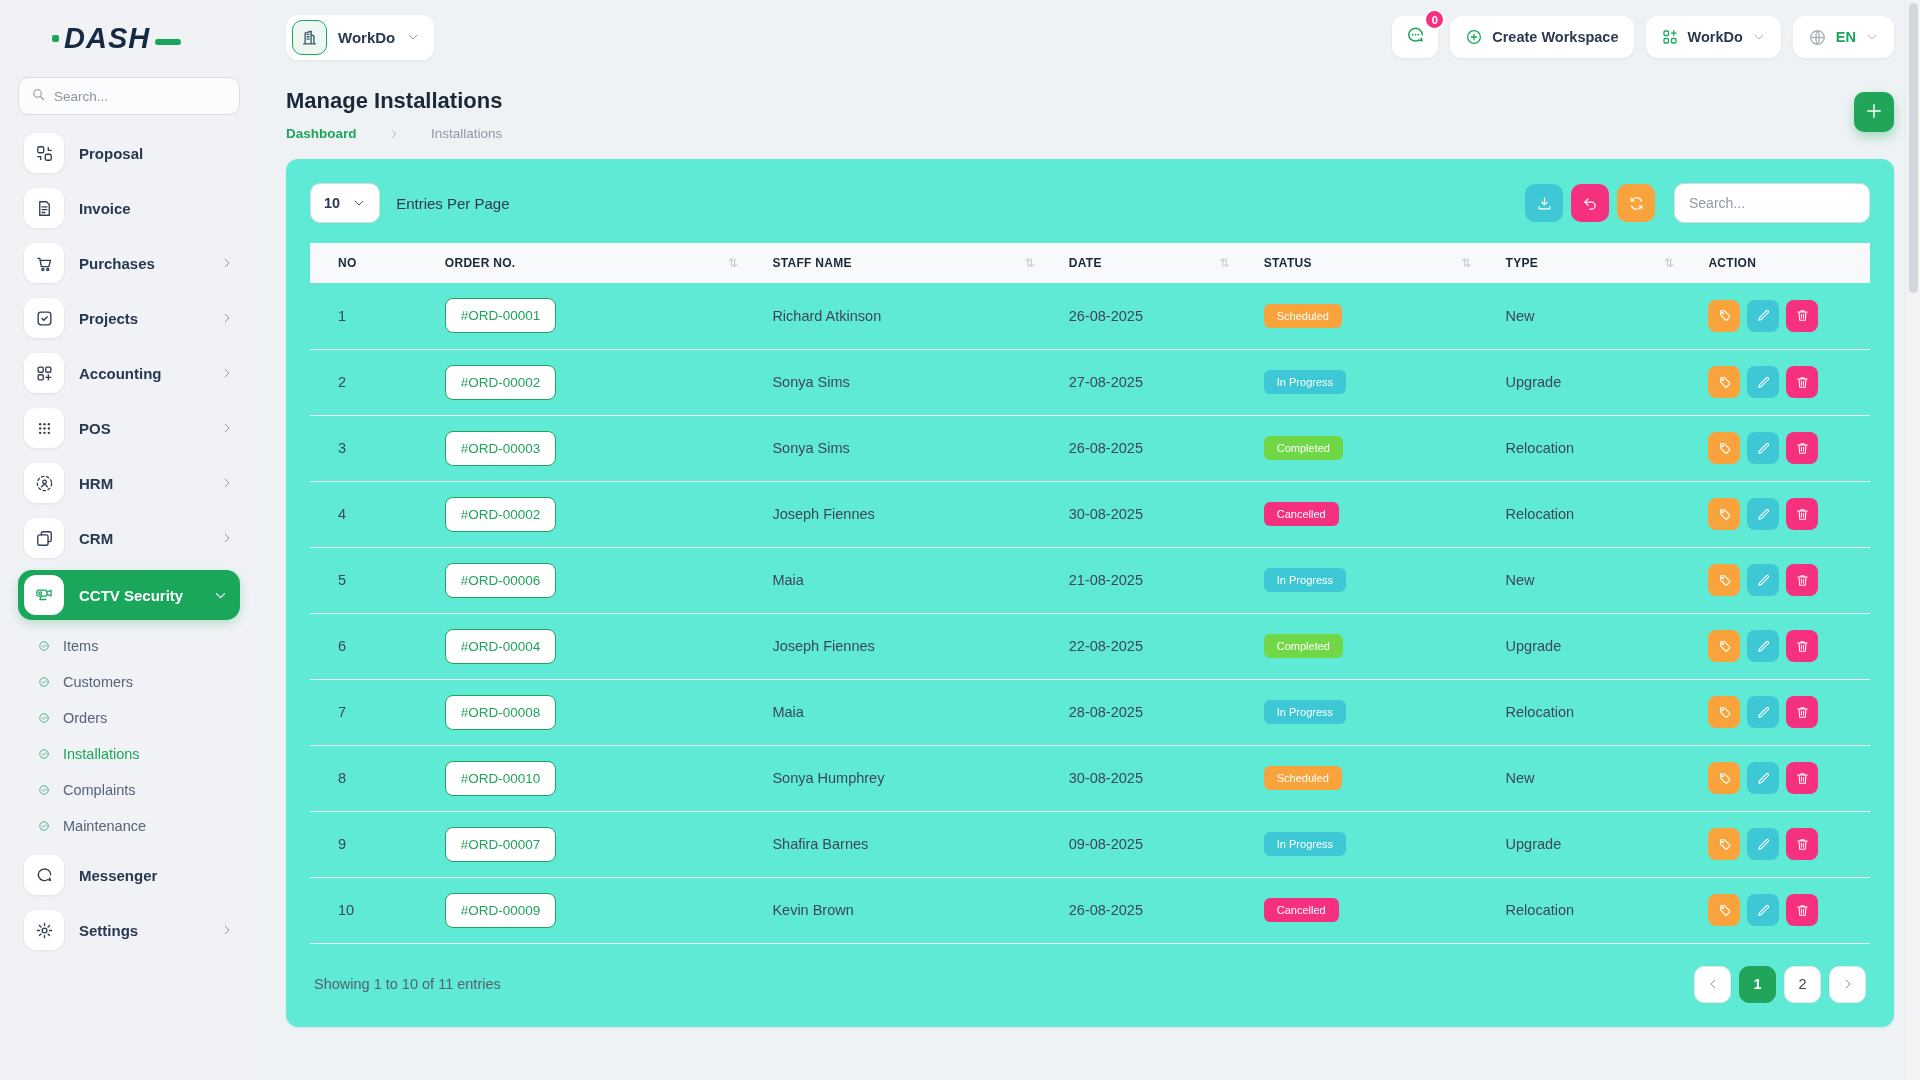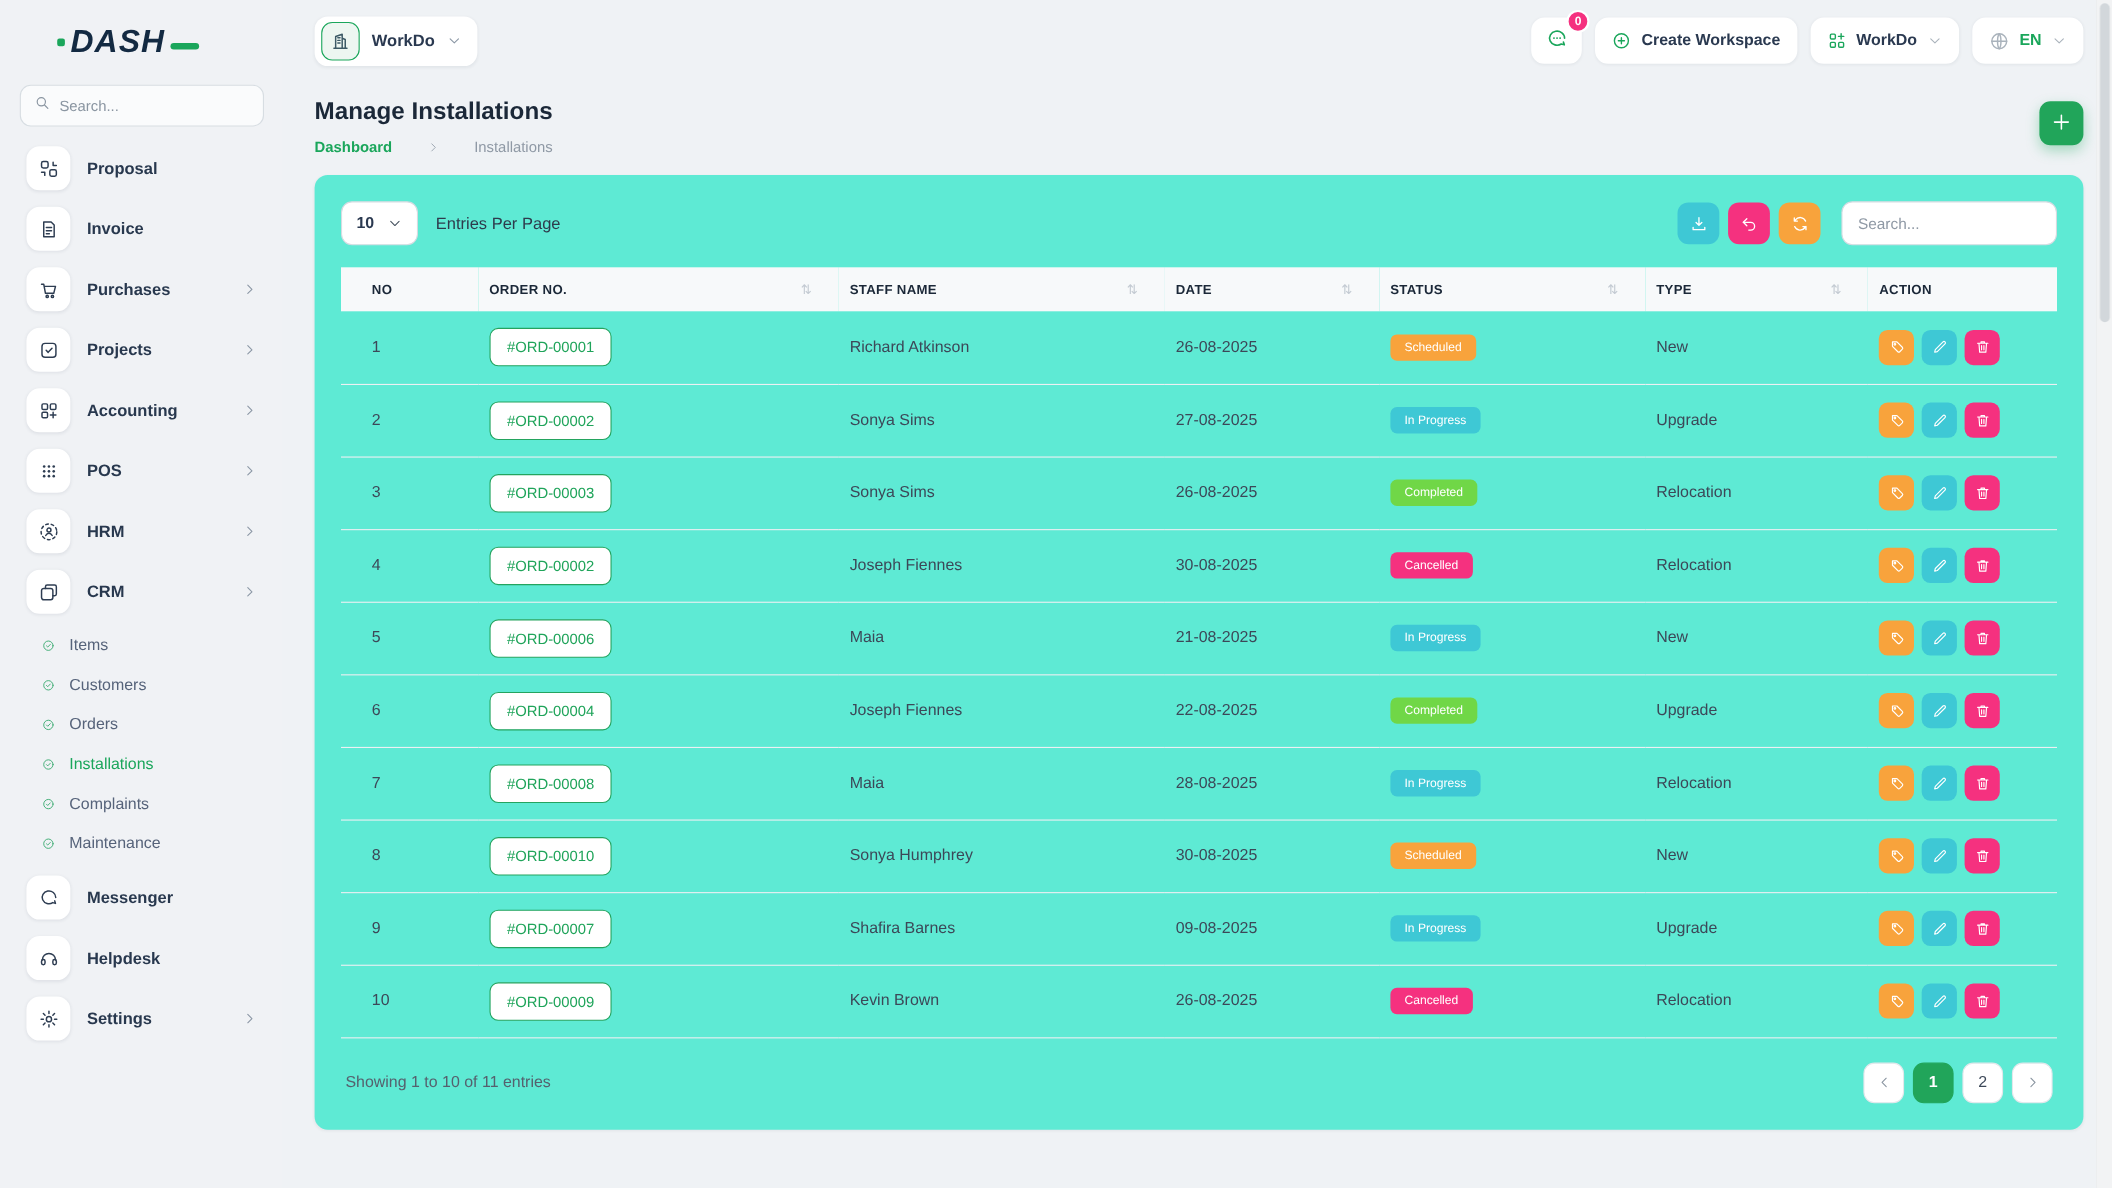--- a/index.html
+++ b/index.html
@@ -253,20 +253,35 @@
           </span>
           <span class="nav-label">CRM</span>
           <span class="nav-chev">
             <svg width="14" height="14" viewBox="0 0 24 24" fill="none" stroke="currentColor" stroke-width="1.7" stroke-linecap="round" stroke-linejoin="round">
               <path d="M9 5.5l6.5 6.5L9 18.5"></path>
             </svg>
           </span>
         </div>
       </nav>
 
+    <div class="nav-group">
+      <span class="icon-tile group-tile">
+          <svg width="18" height="18" viewBox="0 0 24 24" fill="none" stroke="currentColor" stroke-width="1.7" stroke-linecap="round" stroke-linejoin="round">
+            <rect x="2.5" y="5.5" width="13.5" height="8" rx="2.5"></rect>
+            <circle cx="7" cy="9.5" r="1.8"></circle>
+            <path d="M16 8l5.5-2.2v7.4L16 11M8 13.5L6.5 18h8"></path>
+          </svg>
+        </span>
+      <span class="group-label">CCTV Security</span>
+      <span class="group-chevron">
+          <svg width="15" height="15" viewBox="0 0 24 24" fill="none" stroke="currentColor" stroke-width="1.7" stroke-linecap="round" stroke-linejoin="round">
+            <path d="M5.5 9l6.5 6.5L18.5 9"></path>
+          </svg>
+        </span>
+    </div>
 
     <div id="nav-sub">
         <div class="sub-item">
           <span class="sub-bullet">
             <svg width="12" height="12" viewBox="0 0 24 24" fill="none" stroke="currentColor" stroke-width="1.7" stroke-linecap="round" stroke-linejoin="round">
               <circle cx="12" cy="12" r="8.5"></circle>
               <path d="M8.5 12.2l2.3 2.3 4.7-4.8"></path>
             </svg>
           </span>
           <span class="sub-label">Items</span>
@@ -318,30 +333,20 @@
         </div>
       </div>
     <div id="nav-bottom">
         <div class="nav-item">
           <span class="icon-tile">
             <svg width="19" height="19" viewBox="0 0 24 24" fill="none" stroke="currentColor" stroke-width="1.7" stroke-linecap="round" stroke-linejoin="round">
               <path d="M19.8 11.2a7.8 7.3 0 1 0-3.4 5.9l3.1.9-.9-2.9"></path>
             </svg>
           </span>
           <span class="nav-label">Messenger</span>
-        </div>
-        <div class="nav-item">
-          <span class="icon-tile">
-            <svg width="19" height="19" viewBox="0 0 24 24" fill="none" stroke="currentColor" stroke-width="1.7" stroke-linecap="round" stroke-linejoin="round">
-              <path d="M4.5 13.5a7.5 7.5 0 0 1 15 0"></path>
-              <rect x="3.5" y="13" width="4" height="6" rx="2"></rect>
-              <rect x="16.5" y="13" width="4" height="6" rx="2"></rect>
-            </svg>
-          </span>
-          <span class="nav-label">Helpdesk</span>
         </div>
         <div class="nav-item">
           <span class="icon-tile">
             <svg width="19" height="19" viewBox="0 0 24 24" fill="none" stroke="currentColor" stroke-width="1.7" stroke-linecap="round" stroke-linejoin="round">
               <circle cx="12" cy="12" r="3"></circle>
               <path d="M12 3v2.6M12 18.4V21M3 12h2.6M18.4 12H21M5.6 5.6l1.9 1.9M16.5 16.5l1.9 1.9M18.4 5.6l-1.9 1.9M7.5 16.5l-1.9 1.9"></path>
             </svg>
           </span>
           <span class="nav-label">Settings</span>
           <span class="nav-chev">

